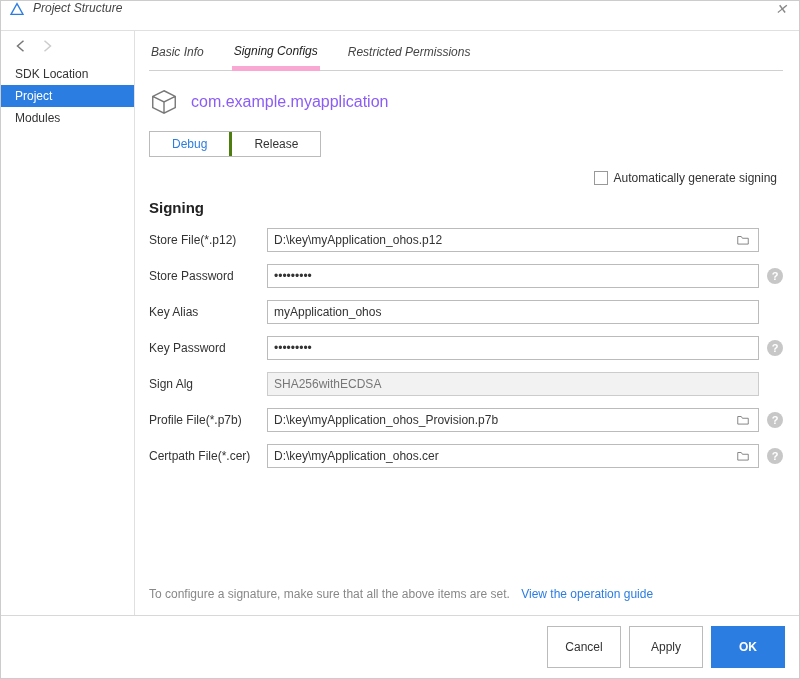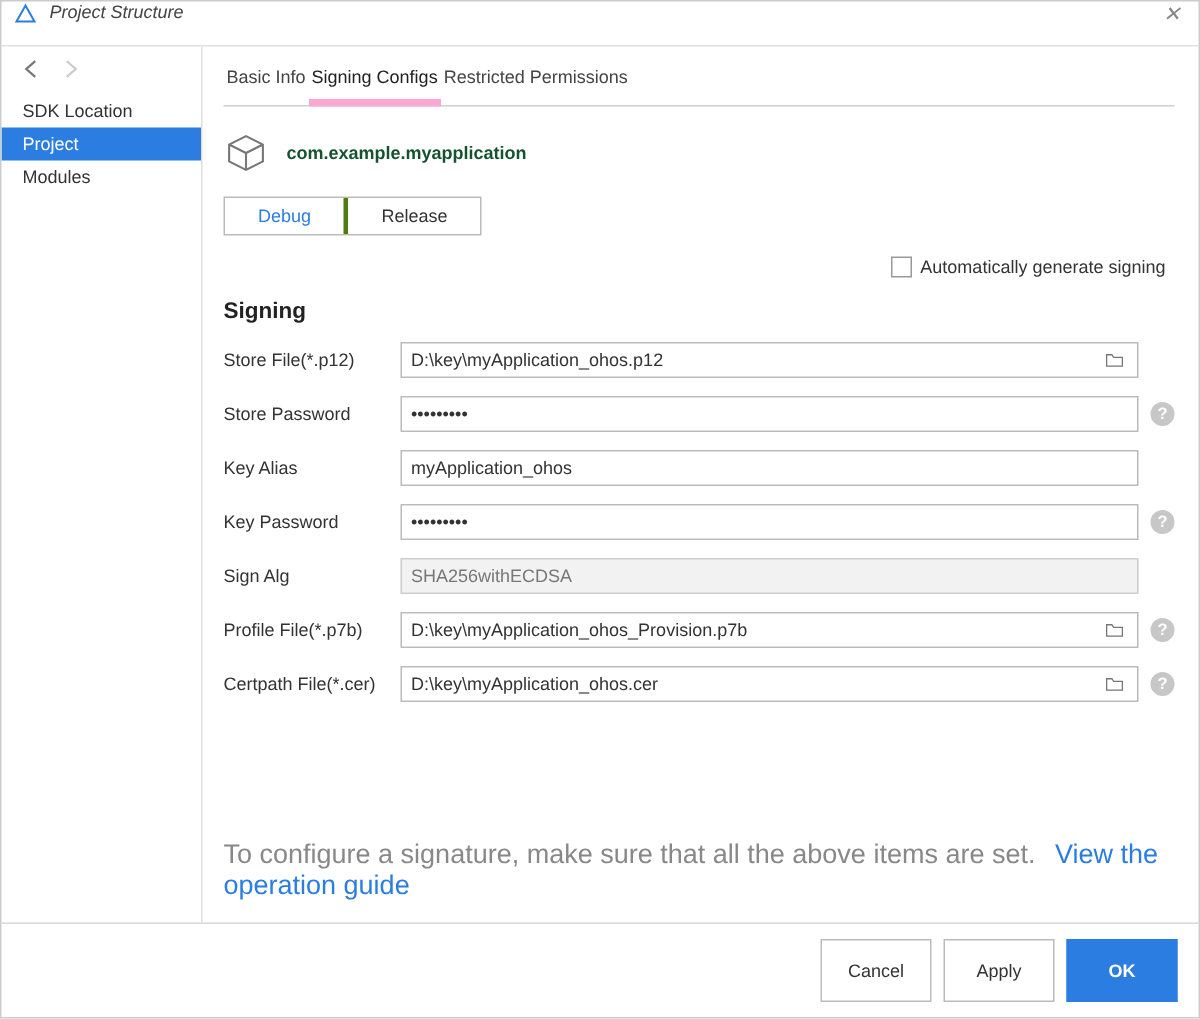--- a/index.html
+++ b/index.html
@@ -56,43 +56,44 @@
     }
     .main {
       flex: 1;
       display: flex;
       flex-direction: column;
       padding: 0 16px 0 14px;
       min-width: 0;
     }
     .tabs {
       display: flex;
-      gap: 0;
+      gap: 26px;
       border-bottom: 1px solid #d0d0d0;
       height: 34px;
-      align-items: flex-start;
+      align-items: center;
       margin-top: 6px;
+      font-style: italic;
     }
     .tab {
       padding: 6px 2px 8px 2px;
       cursor: pointer;
       color: #444;
       border-bottom: 3px solid transparent;
       position: relative;
       top: 1px;
     }
     .tab.active { border-bottom: 5px solid #f9a8d4; font-weight: 500; color: #222;}
     .approw {
       display: flex;
       align-items: center;
       gap: 12px;
       padding: 16px 0 14px 0;
     }
     .approw .cubeicon { width: 30px; height: 30px; }
-    .approw .appname { font-weight: 700; color: #14532d; font-size: 12px; }
+    .approw .appname { font-weight: 400; color: #8b5cf6; font-size: 16px; }
     .buildtypes {
       display: inline-flex;
       border: 1px solid #bbb;
       width: fit-content;
       margin-bottom: 10px;
     }
     .buildtab {
       padding: 5px 22px;
       cursor: pointer;
       color: #333;
@@ -146,21 +147,21 @@
     .input .browse { width: 18px; display:flex; align-items:center; justify-content:center; flex-shrink:0;}
     .help {
       width: 16px; height: 16px; border-radius: 50%; background: #c7c7c7; color: #fff;
       display: flex; align-items: center; justify-content: center; font-size: 11px; font-weight: 700;
       flex-shrink: 0;
     }
     .help.spacer { visibility: hidden; }
     .spacerflex { flex: 1; }
     .hintrow {
       color: #888;
-      font-size: 18px;
+      font-size: 12px;
       padding: 10px 0 14px 0;
     }
     .hintrow a { color: #2b7de1; text-decoration: none; margin-left: 8px; cursor:pointer;}
     .footer {
       border-top: 1px solid #d8d8d8;
       padding: 10px 14px;
       display: flex;
       justify-content: flex-end;
       gap: 8px;
     }

